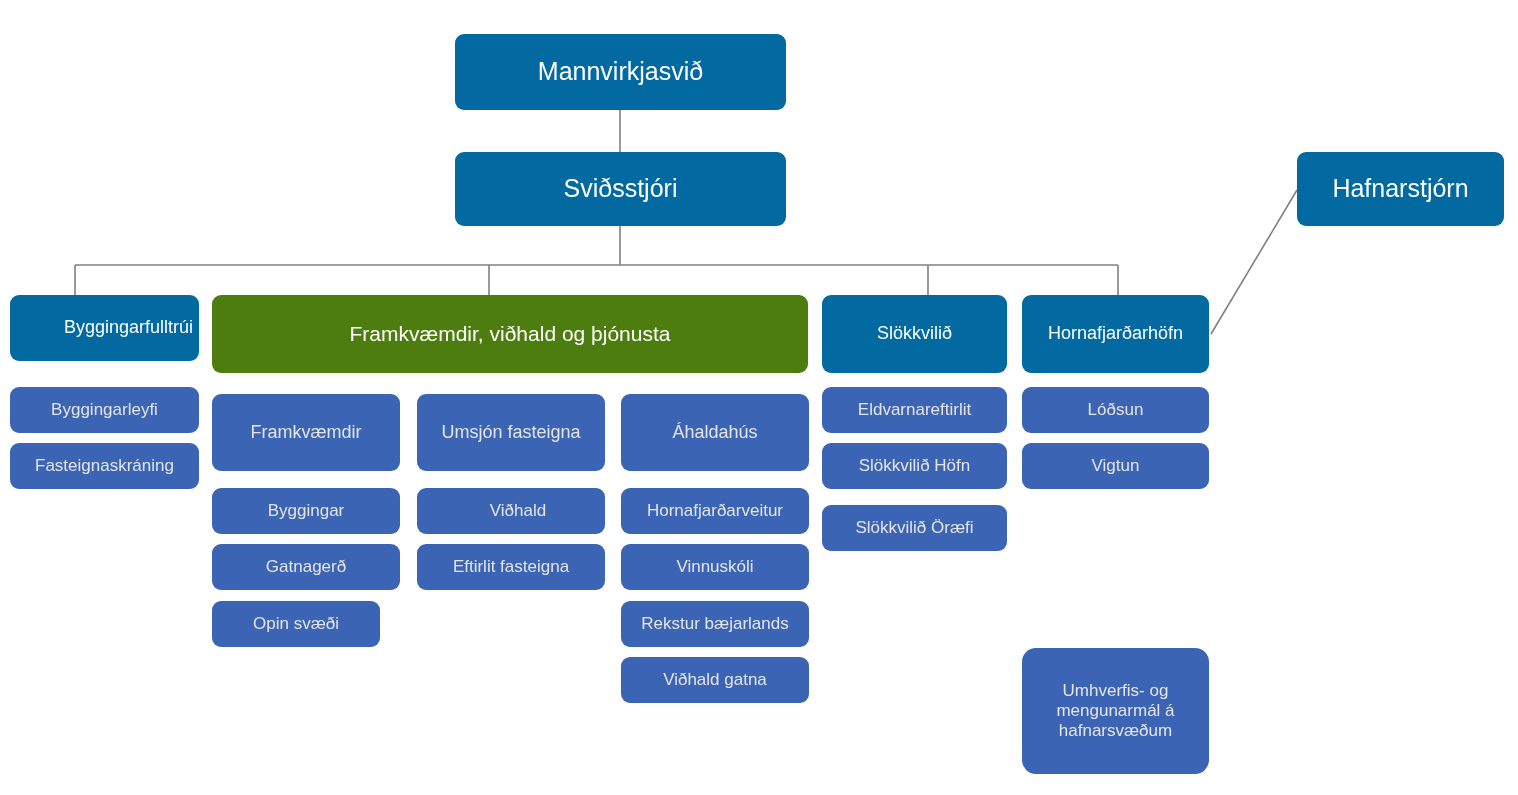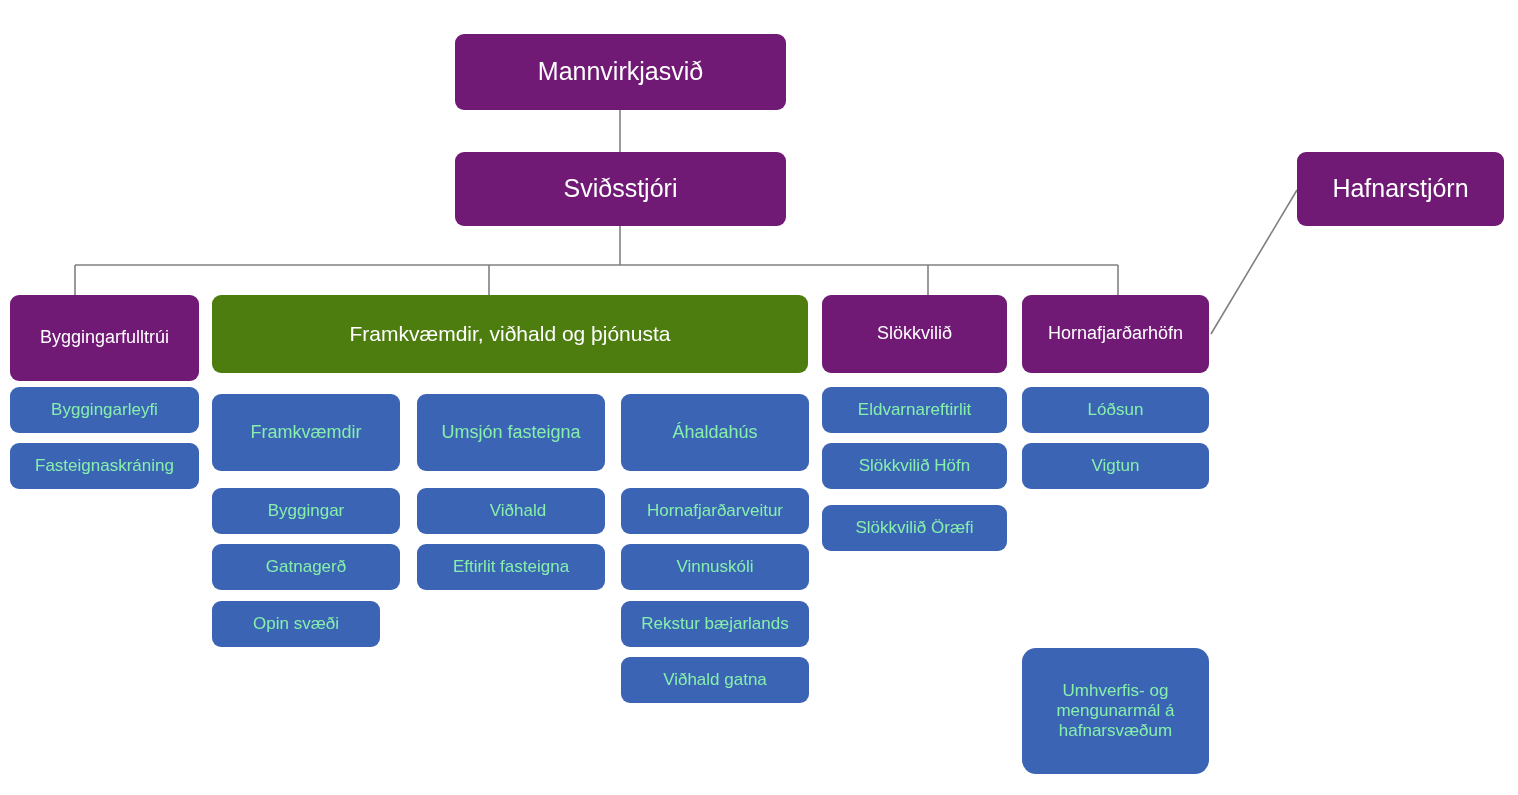--- a/index.html
+++ b/index.html
@@ -23,26 +23,26 @@
     box-sizing: border-box;
     display: flex;
     align-items: center;
     justify-content: center;
     text-align: center;
     border-radius: 9px;
     line-height: 1.18;
     padding: 2px 6px;
   }
   .dark {
-    background: #701a75;
+    background: #0369a1;
     color: #ffffff;
   }
   .mid {
     background: #3b64b5;
-    color: #86efac;
+    color: #e5e5e5;
   }
   .light {
     background: #4d7c0f;
     color: #ffffff;
   }
   .t-xl { font-size: 25px; }
   .t-lg { font-size: 21px; }
   .t-md { font-size: 18px; }
   .t-sm { font-size: 17px; }
   svg.connectors {
@@ -77,21 +77,21 @@
   </div>
 
   <div class="node dark t-xl" style="left:455px; top:152px; width:331px; height:74px;">
     <span>Sviðsstjóri</span>
   </div>
 
   <div class="node dark t-xl" style="left:1297px; top:152px; width:207px; height:74px;">
     <span>Hafnarstjórn</span>
   </div>
 
-  <div class="node dark t-md" style="left:10px; top:295px; width:189px; height:86px;">
+  <div class="node dark t-md" style="left:10px; top:295px; width:189px; height:66px;justify-content:flex-end;">
     <span>Byggingarfulltrúi</span>
   </div>
   <div class="node mid t-sm" style="left:10px; top:387px; width:189px; height:46px;">
     <span>Byggingarleyfi</span>
   </div>
   <div class="node mid t-sm" style="left:10px; top:443px; width:189px; height:46px;">
     <span>Fasteignaskráning</span>
   </div>
 
   <div class="node light t-lg" style="left:212px; top:295px; width:596px; height:78px;">

